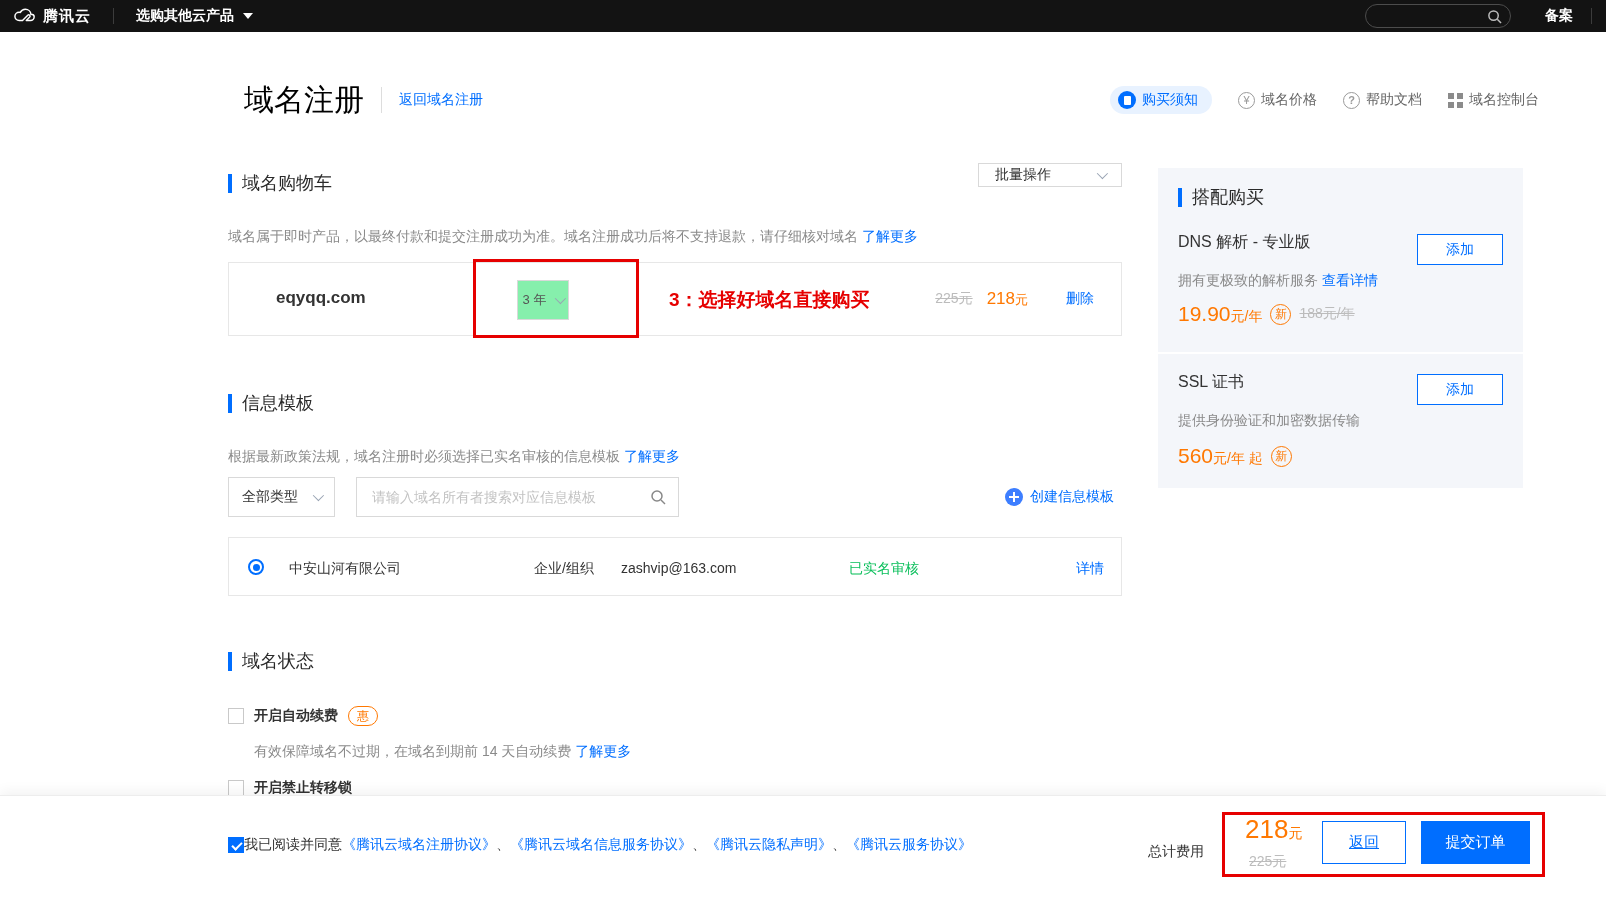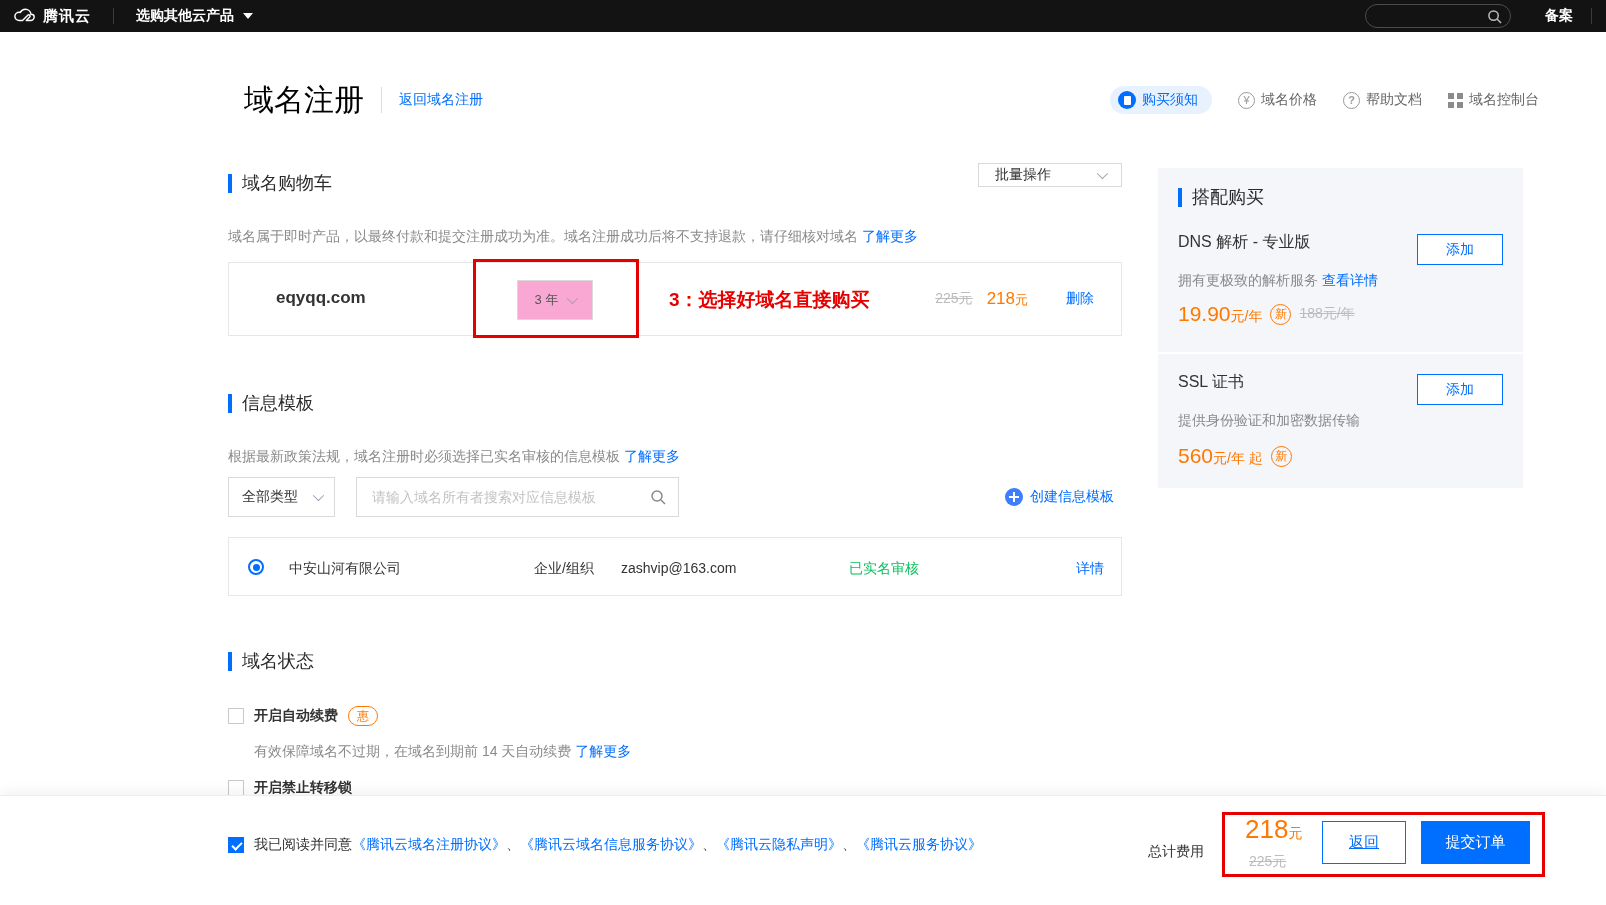--- a/index.html
+++ b/index.html
@@ -62,22 +62,22 @@
   .badge-circ{ display:inline-flex; align-items:center; justify-content:center; width:21px; height:21px;
         border:1px solid #ff7800; border-radius:50%; color:#ff7800; font-size:12px; }
 
   
   .cart-title{ top:171px; left:228px; }
   .batch-box{ position:absolute; top:163px; left:978px; width:144px; height:24px; border:1px solid #d9d9d9;
         display:flex; align-items:center; justify-content:space-between; padding:0 16px; background:#fff; cursor:pointer; }
   .cart-notice{ position:absolute; top:228px; left:228px; }
   .domain-row{ position:absolute; top:262px; left:228px; width:894px; height:74px; border:1px solid #e7e7e7; background:#fff; }
   .domain-name{ position:absolute; left:47px; top:25px; font-size:17px; font-weight:bold; color:#333; }
-  .year-select{ position:absolute; left:288px; top:17px; width:76px; height:40px; border:1px solid #d9d9d9;
-        display:flex; align-items:center; justify-content:center; gap:9px; font-size:13px; color:#555; cursor:pointer; background:#f9a8d4; }
+  .year-select{ position:absolute; left:288px; top:17px; width:52px; height:40px; border:1px solid #d9d9d9;
+        display:flex; align-items:center; justify-content:center; gap:9px; font-size:13px; color:#555; cursor:pointer; background:#86efac; }
   .row-annot{ position:absolute; left:440px; top:24px; font-size:19px; font-weight:bold; color:#e60000; }
   .row-prices{ position:absolute; right:27px; top:0; height:100%; display:flex; align-items:center; gap:14px; }
   .row-prices .p-now{ font-size:17px; }
   .row-prices .p-now small{ font-size:13px; }
   .row-del{ margin-left:24px; }
 
   
   .redbox{ position:absolute; border:3px solid #e60000; pointer-events:none; }
   .redbox1{ left:473px; top:259px; width:166px; height:79px; }
   .redbox2{ left:1222px; top:812px; width:323px; height:65px; z-index:6; }
@@ -124,21 +124,21 @@
   .as-desc2{ position:absolute; left:20px; top:244px; }
   .as-price1{ position:absolute; left:20px; top:134px; display:flex; align-items:center; gap:8px; }
   .as-price2{ position:absolute; left:20px; top:276px; display:flex; align-items:center; gap:8px; }
   .as-num{ font-size:21px; }
   .as-unit{ font-size:14px; }
   .as-div{ position:absolute; left:0; top:184px; width:100%; height:2px; background:#fff; }
 
   
   .footer{ position:absolute; left:0; top:795px; width:1606px; height:110px; background:#fff;
         border-top:1px solid #ededed; box-shadow:0 -4px 12px rgba(0,0,0,0.05); z-index:5; }
-  .ft-agree{ position:absolute; left:228px; top:40px; display:flex; align-items:center; gap:10px; }
+  .ft-agree{ position:absolute; left:228px; top:40px; display:flex; align-items:center; }
   .ft-agree .txt{ color:#333; }
   .ft-total-label{ position:absolute; left:1148px; top:47px; color:#333; }
   .ft-price{ position:absolute; left:1245px; top:18px; color:#ff7800; }
   .ft-price .n{ font-size:26px; }
   .ft-price .u{ font-size:14px; }
   .ft-orig{ position:absolute; left:1249px; top:57px; font-size:14px; }
   .btn{ position:absolute; top:25px; height:43px; display:flex; align-items:center; justify-content:center;
         font-size:15px; cursor:pointer; }
   .btn-back{ left:1322px; width:84px; background:#fff; border:1px solid #006eff; color:#006eff;text-decoration:underline; }
   .btn-submit{ left:1421px; width:109px; background:#006eff; border:1px solid #006eff; color:#fff; }

